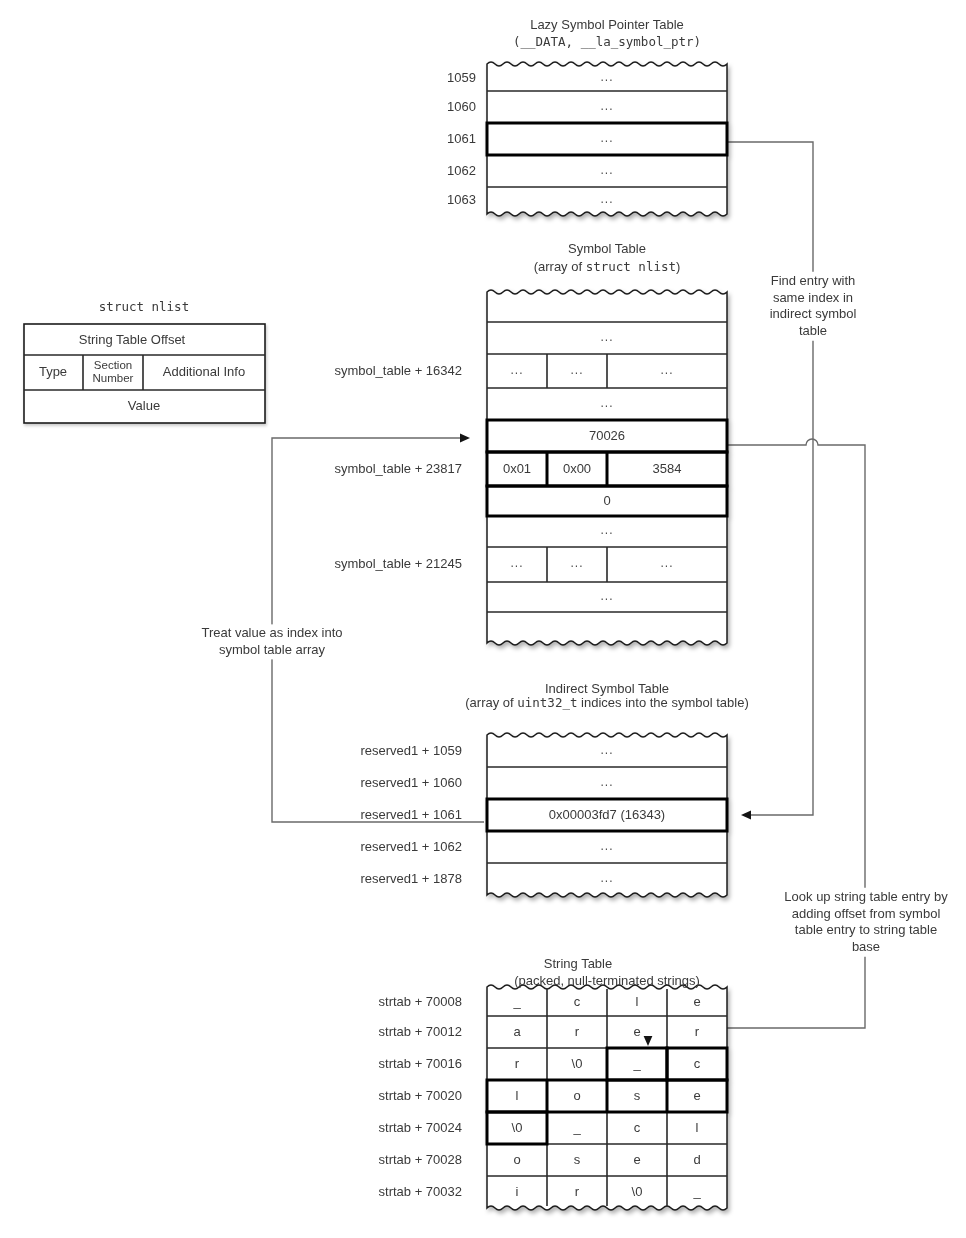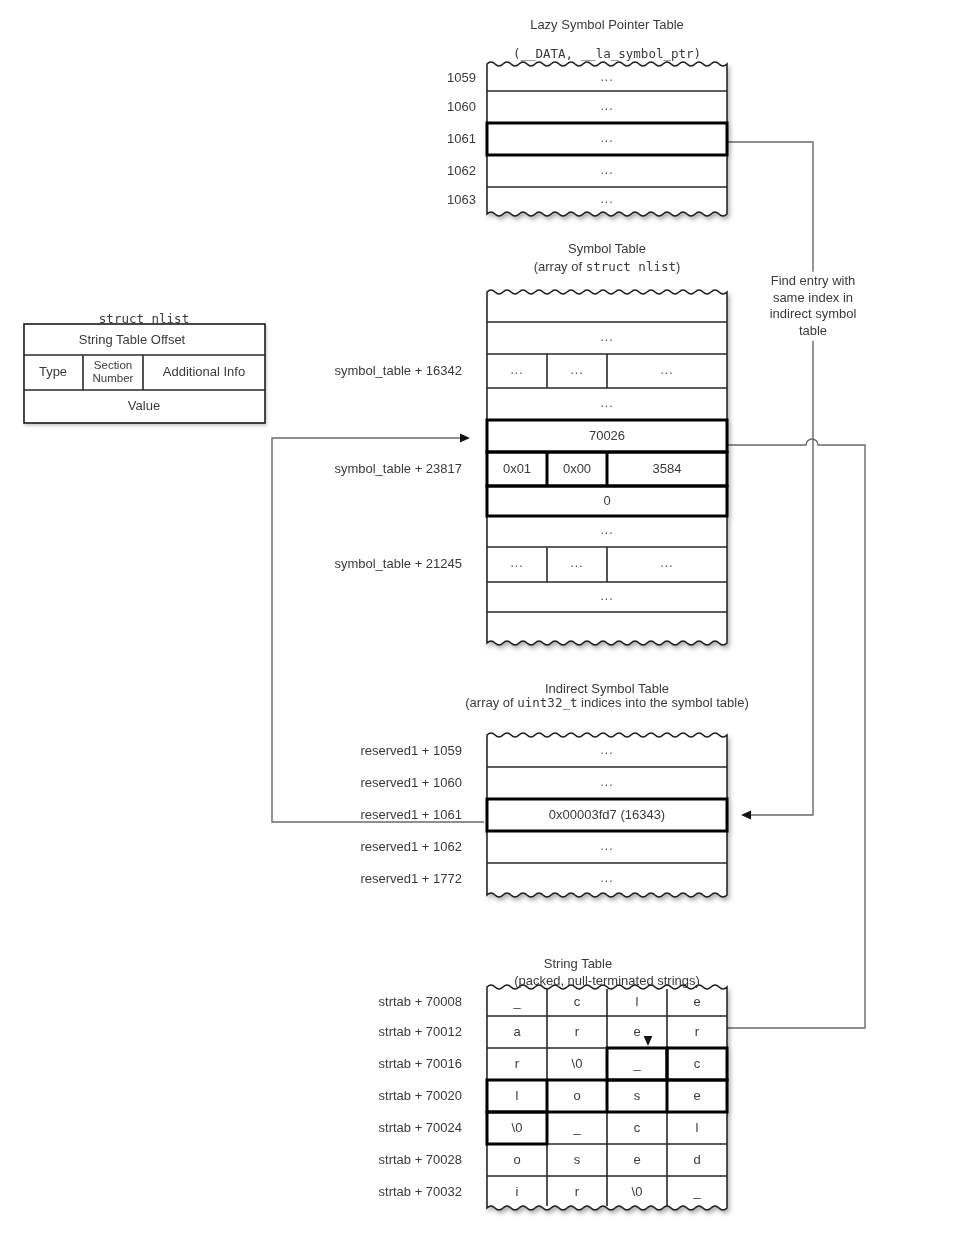--- a/index.html
+++ b/index.html
@@ -9,21 +9,21 @@
   .paper-g{filter:drop-shadow(2px 3px 2px rgba(0,0,0,0.30));}
   .nlist-g{filter:drop-shadow(1.5px 2px 1.5px rgba(0,0,0,0.22));}
   .paper{fill:#ffffff;stroke:#1c1c1c;stroke-width:1.5;}
   .thin{fill:none;stroke:#2a2a2a;stroke-width:1.6;}
   .bold{fill:none;stroke:#000000;stroke-width:3;}
   .conn{fill:none;stroke:#6a6a6a;stroke-width:1.4;}
   .ahead{fill:#141414;stroke:none;}
   .t{position:absolute;white-space:nowrap;font-size:13px;color:#3a3a3a;
      transform:translate(-50%,-50%);line-height:1.15;}
   .r{transform:translate(-100%,-50%);}
-  .mono{font-family:"DejaVu Sans Mono","Liberation Mono",monospace;font-size:12.5px;margin-top:12px;}
+  .mono{font-family:"DejaVu Sans Mono","Liberation Mono",monospace;font-size:12.5px;}
   .dots{font-size:12px;color:#4a4a4a;letter-spacing:1px;}
   .small{font-size:11.5px;}
   .ann{white-space:normal;text-align:center;background:#ffffff;line-height:1.28;padding:1px 2px;}
 </style>
 </head>
 <body>
 
 <div id="stage">
 
 <svg id="art" width="966" height="1238" viewBox="0 0 966 1238">
@@ -118,21 +118,21 @@
 <div class="t dots" style="left:577px;top:564px">...</div>
 <div class="t dots" style="left:667px;top:564px">...</div>
 <div class="t dots" style="left:607px;top:597px">...</div>
 
 <div class="t" style="left:607px;top:689px">Indirect Symbol Table</div>
 <div class="t" style="left:607px;top:703px"><span>(array of </span><span class="mono">uint32_t</span><span> indices into the symbol table)</span></div>
 <div class="t r" style="left:462px;top:751px">reserved1 + 1059</div>
 <div class="t r" style="left:462px;top:783px">reserved1 + 1060</div>
 <div class="t r" style="left:462px;top:815px">reserved1 + 1061</div>
 <div class="t r" style="left:462px;top:847px">reserved1 + 1062</div>
-<div class="t r" style="left:462px;top:879px">reserved1 + 1772</div>
+<div class="t r" style="left:462px;top:879px">reserved1 + 1878</div>
 <div class="t dots" style="left:607px;top:751px">...</div>
 <div class="t dots" style="left:607px;top:783px">...</div>
 <div class="t" style="left:607px;top:815px">0x00003fd7 (16343)</div>
 <div class="t dots" style="left:607px;top:847px">...</div>
 <div class="t dots" style="left:607px;top:879px">...</div>
 
 <div class="t" style="left:578px;top:964px">String Table</div>
 <div class="t" style="left:607px;top:981px">(packed, null-terminated strings)</div>
 <div class="t r" style="left:462px;top:1002px">strtab + 70008</div>
 <div class="t r" style="left:462px;top:1032px">strtab + 70012</div>
@@ -164,14 +164,16 @@
 <div class="t" style="left:517px;top:1160px">o</div>
 <div class="t" style="left:577px;top:1160px">s</div>
 <div class="t" style="left:637px;top:1160px">e</div>
 <div class="t" style="left:697px;top:1160px">d</div>
 <div class="t" style="left:517px;top:1192px">i</div>
 <div class="t" style="left:577px;top:1192px">r</div>
 <div class="t" style="left:637px;top:1192px">\0</div>
 <div class="t" style="left:697px;top:1192px">_</div>
 
 <div class="t ann" style="left:813px;top:306px;width:106px">Find entry with same index in indirect symbol table</div>
+<div class="t ann" style="left:272px;top:642px;width:170px">Treat value as index into symbol table array</div>
+<div class="t ann" style="left:866px;top:922px;width:172px">Look up string table entry by adding offset from symbol table entry to string table base</div>
 
 </div>
 
 </body></html>

